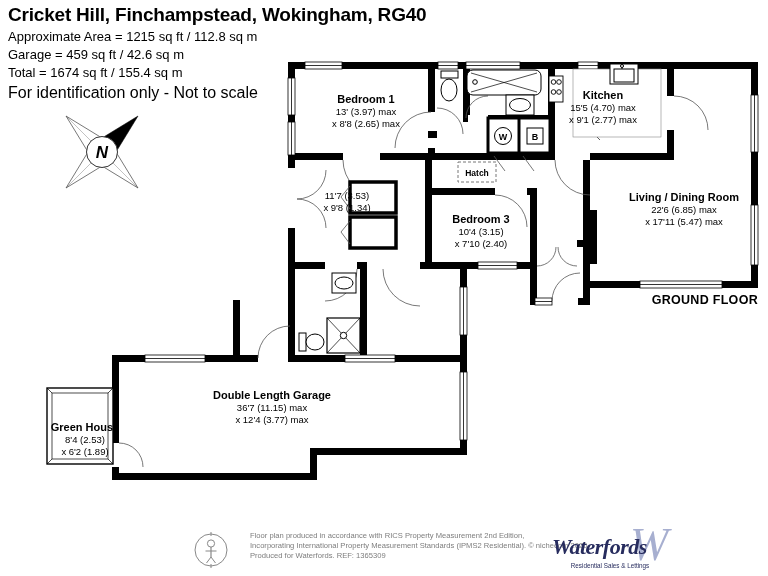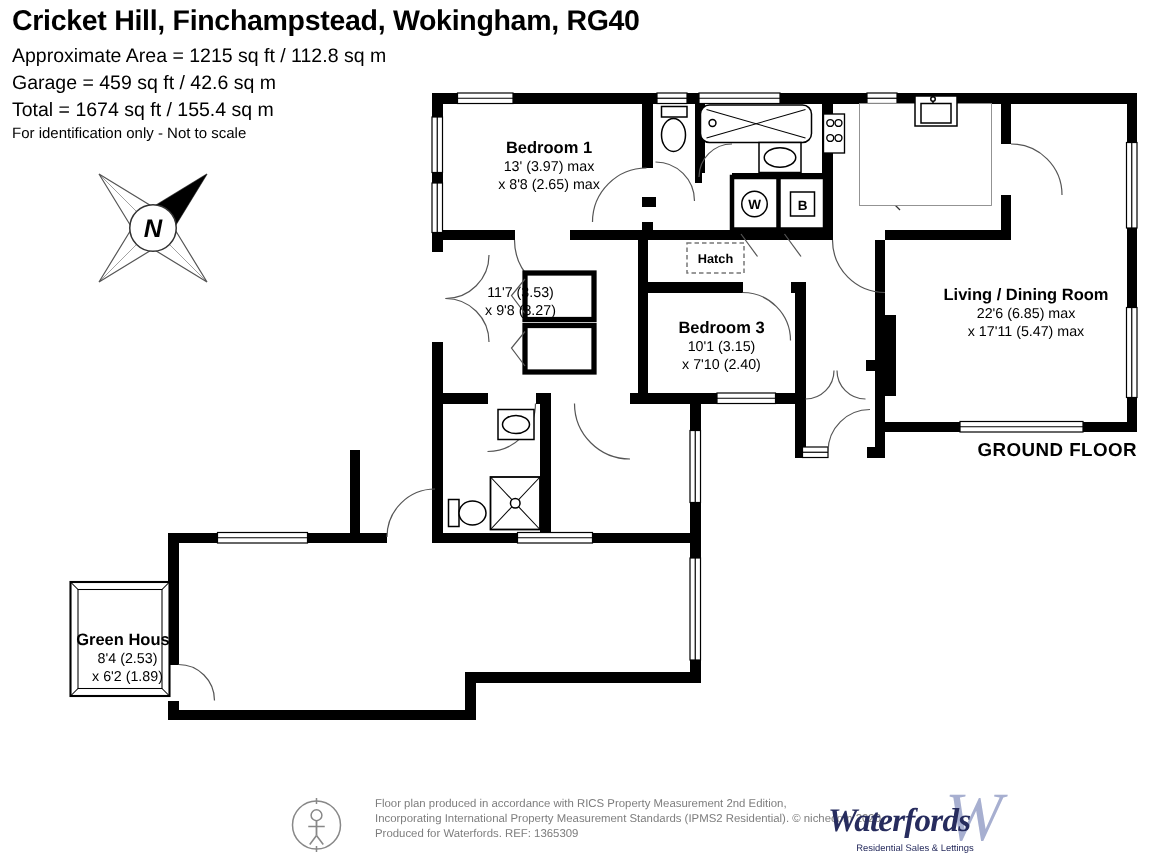--- a/index.html
+++ b/index.html
@@ -1,21 +1,21 @@
 <!DOCTYPE html>
 <html><head>
 <meta charset="utf-8">
 <style>
   html,body{margin:0;padding:0;background:#fff;}
   .page{position:relative;width:768px;height:576px;background:#fff;overflow:hidden;
         font-family:"Liberation Sans", sans-serif;color:#000;}
   .hdr{position:absolute;left:8px;top:4px;}
   .hdr-title{font-size:19px;font-weight:bold;letter-spacing:-0.2px;}
   .hdr-line{font-size:13px;margin-top:3px;}
-  .hdr-note{font-size:10px;margin-top:4px;}
+  .hdr-note{font-size:16px;margin-top:4px;}
   svg{position:absolute;left:0;top:0;}
   .room-label{position:absolute;transform:translateX(-50%);text-align:center;line-height:1.28;white-space:nowrap;}
   .room-name{font-size:11px;font-weight:bold;}
   .room-dim{font-size:9.5px;}
   .floor-label{position:absolute;right:10px;top:293px;font-size:12.5px;font-weight:bold;letter-spacing:0.3px;margin-left:35px;}
   .footer{position:absolute;left:192px;top:531px;display:flex;align-items:flex-start;gap:12px;}
   .footer-text{margin-left:8px;font-size:7.6px;line-height:1.32;color:#7d7d7d;}
   .logo{position:absolute;left:552px;top:528px;width:130px;height:46px;}
   .logo-word{position:absolute;left:0;top:6px;font-family:"Liberation Serif", serif;
              font-style:italic;font-weight:bold;font-size:22px;color:#272c5e;letter-spacing:-0.5px;}
@@ -264,31 +264,41 @@
   </svg>
 
   <div class="room-label" style="left:366px;top:92px;">
     <div class="room-name">Bedroom 1</div>
     <div class="room-dim">13' (3.97) max</div>
     <div class="room-dim">x 8'8 (2.65) max</div>
   </div>
   <div class="room-label" style="left:347px;top:190px;">
     <div class="room-name"></div>
     <div class="room-dim">11'7 (3.53)</div>
-    <div class="room-dim">x 9'8 (3.27)</div>
+    <div class="room-dim">x 9'8 (1.34)</div>
+  </div>
+  <div class="room-label" style="left:603px;top:88px;">
+    <div class="room-name">Kitchen</div>
+    <div class="room-dim">15'5 (4.70) max</div>
+    <div class="room-dim">x 9'1 (2.77) max</div>
   </div>
   <div class="room-label" style="left:684px;top:190px;">
     <div class="room-name">Living / Dining Room</div>
     <div class="room-dim">22'6 (6.85) max</div>
     <div class="room-dim">x 17'11 (5.47) max</div>
   </div>
   <div class="room-label" style="left:481px;top:212px;">
     <div class="room-name">Bedroom 3</div>
-    <div class="room-dim">10'1 (3.15)</div>
+    <div class="room-dim">10'4 (3.15)</div>
     <div class="room-dim">x 7'10 (2.40)</div>
+  </div>
+  <div class="room-label" style="left:272px;top:388px;">
+    <div class="room-name">Double Length Garage</div>
+    <div class="room-dim">36'7 (11.15) max</div>
+    <div class="room-dim">x 12'4 (3.77) max</div>
   </div>
   <div class="room-label" style="left:85px;top:420px;">
     <div class="room-name">Green House</div>
     <div class="room-dim">8'4 (2.53)</div>
     <div class="room-dim">x 6'2 (1.89)</div>
   </div>
 
   <div class="floor-label">GROUND FLOOR</div>
 
   <div class="footer">

